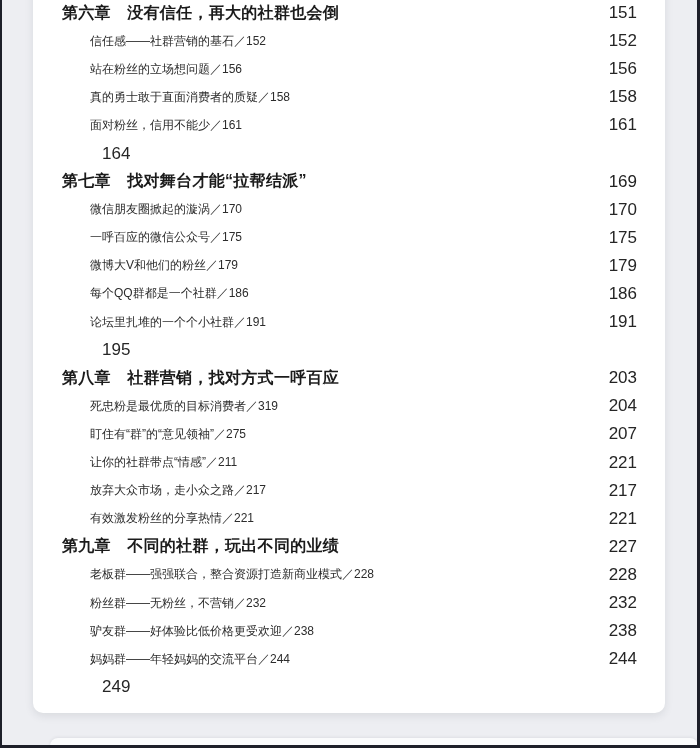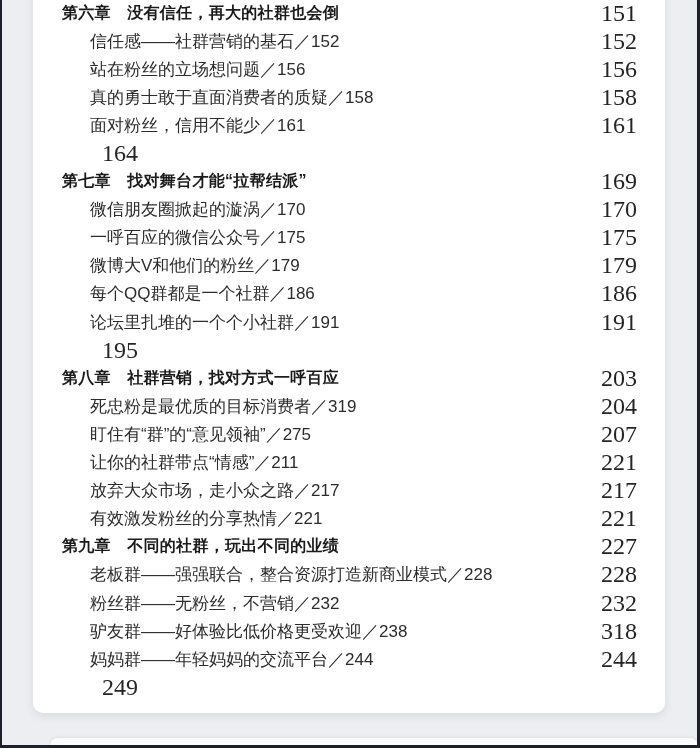--- a/index.html
+++ b/index.html
@@ -31,30 +31,30 @@
   .toc{
     padding:19px 28px 0 29px;
   }
   .toc-row{
     height:28.1px;
     display:flex;justify-content:space-between;align-items:center;
     white-space:nowrap;
   }
   .toc-row.item{padding-left:28px;}
   .toc-row .entry-text{
-    font-size:17px;color:var(--item-color);
+    font-size:12px;color:var(--item-color);
     overflow:hidden;text-overflow:clip;
   }
   .toc-row.chapter .entry-text{
     font-weight:bold;font-size:16px;color:var(--chapter-color);
     letter-spacing:0.3px;
   }
   .toc-row .entry-page{
-    font-family:Liberation Serif, serif;
-    font-size:24px;color:var(--num-color);
+    font-family:Liberation Sans, sans-serif;
+    font-size:17px;color:var(--num-color);
     padding-left:12px;
   }
   .toc-row.chapter .entry-page{color:#222;}
 
   .next-page-peek{
     position:absolute;left:50px;top:738px;width:648px;height:10px;
     background:#fafbfc;
     border-radius:8px 8px 0 0;
     box-shadow:0 -1px 3px rgba(40,45,60,0.07);
     z-index:4;
@@ -146,21 +146,21 @@
       <div class="toc-row item">
     <span class="entry-text">老板群——强强联合，整合资源打造新商业模式／228</span>
     <span class="entry-page">228</span>
   </div>
       <div class="toc-row item">
     <span class="entry-text">粉丝群——无粉丝，不营销／232</span>
     <span class="entry-page">232</span>
   </div>
       <div class="toc-row item">
     <span class="entry-text">驴友群——好体验比低价格更受欢迎／238</span>
-    <span class="entry-page">318</span>
+    <span class="entry-page">238</span>
   </div>
       <div class="toc-row item">
     <span class="entry-text">妈妈群——年轻妈妈的交流平台／244</span>
     <span class="entry-page">244</span>
   </div>
       <div class="toc-row item">
     <span class="entry-page">249</span>
   </div>
     </div>
 </div>

